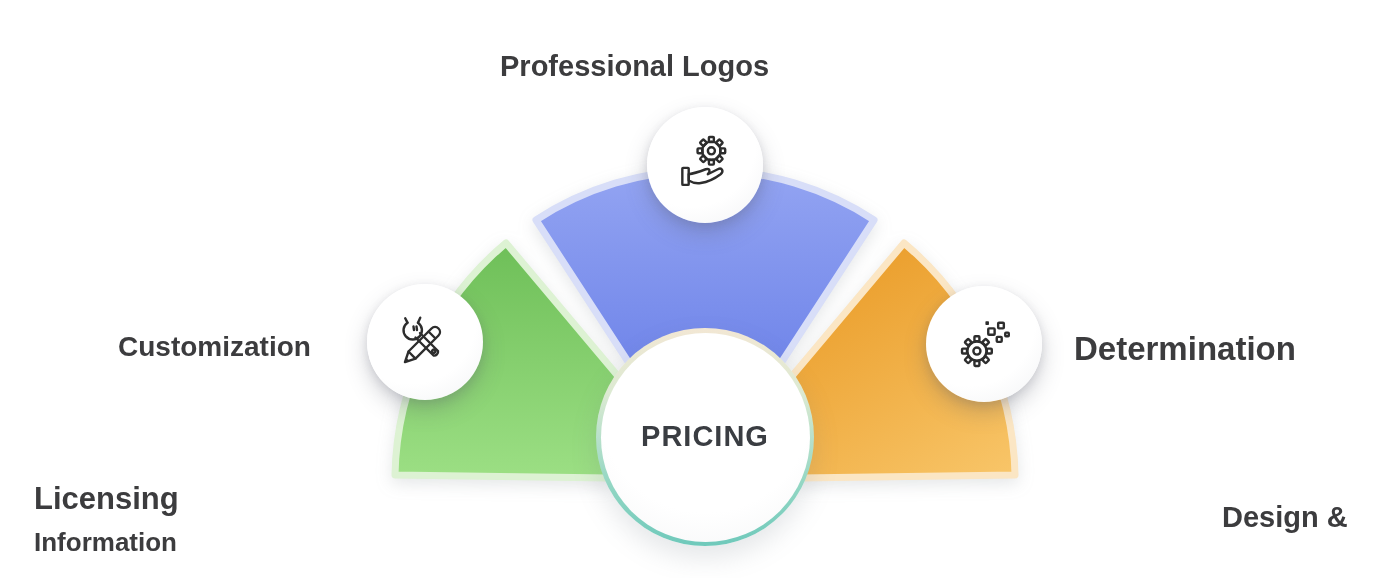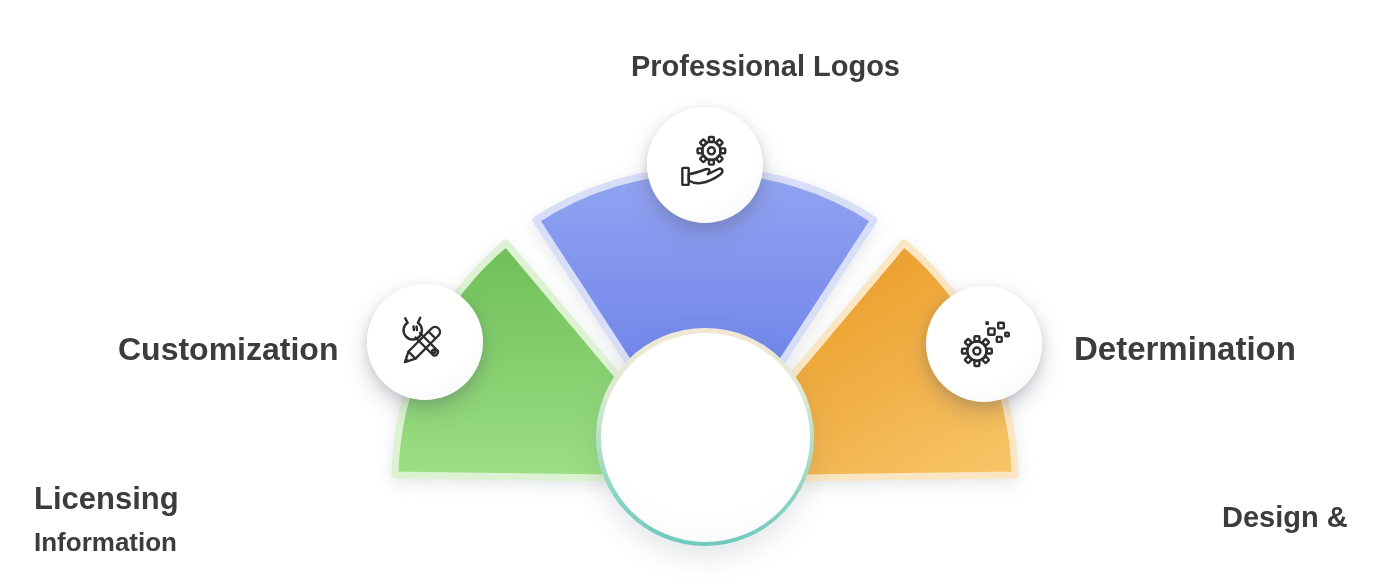--- a/index.html
+++ b/index.html
@@ -27,24 +27,24 @@
   #center-circle{
     width:209px;height:209px;border-radius:50%;
     background:radial-gradient(circle at 50% 35%, #ffffff 62%, #f4f5f6 100%);
     display:flex;flex-direction:column;align-items:center;justify-content:center;
     text-align:center;
   }
   .center-line{
     font-size:29px;font-weight:700;color:#3a3d42;letter-spacing:1px;line-height:1.5;
   }
   .seg-label{
-    position:absolute;color:#3c3c3e;font-weight:700;text-align:right;
+    position:absolute;color:#3c3c3e;font-weight:700;text-align:left;
   }
   #label-top{left:500px;top:50px;width:400px;font-size:29px;}
-  #label-left{left:118px;top:331px;width:220px;font-size:32px;}
+  #label-left{left:118px;top:331px;width:220px;font-size:28px;}
   #label-right{left:1074px;top:330px;width:220px;font-size:33px;}
   .corner-text{position:absolute;color:#3c3c3e;font-weight:700;}
   #corner-bl{left:34px;top:483px;}
   #corner-bl .l1{display:block;font-size:31px;line-height:1.0;}
   #corner-bl .l2{display:block;font-size:26px;margin-top:13px;}
   #corner-br{left:1222px;top:501px;font-size:29px;}
   .stroke-ico{fill:none;stroke:#2d2d2d;stroke-width:3.4;stroke-linecap:round;stroke-linejoin:round;}
   .fill-ico{fill:#2d2d2d;stroke:none;}
 </style>
 </head>
@@ -133,20 +133,21 @@
         <rect class="stroke-ico" x="68" y="18" width="8" height="8" rx="1.2"></rect>
         <rect class="stroke-ico" x="66" y="38" width="7" height="7" rx="1.2"></rect>
         <rect class="fill-ico" x="50" y="16" width="5" height="5" rx="1"></rect>
         <rect class="stroke-ico" x="78" y="32" width="5" height="5" rx="1"></rect>
       </g>
     </svg>
   </div>
 
   <div id="center-ring">
     <div id="center-circle">
+      <span class="center-line">PRICING</span>
     </div>
   </div>
 
   <div class="seg-label" id="label-top">Professional Logos</div>
   <div class="seg-label" id="label-left">Customization</div>
   <div class="seg-label" id="label-right">Determination</div>
 
   <div class="corner-text" id="corner-bl">
     <span class="l1">Licensing</span>
     <span class="l2">Information</span>

